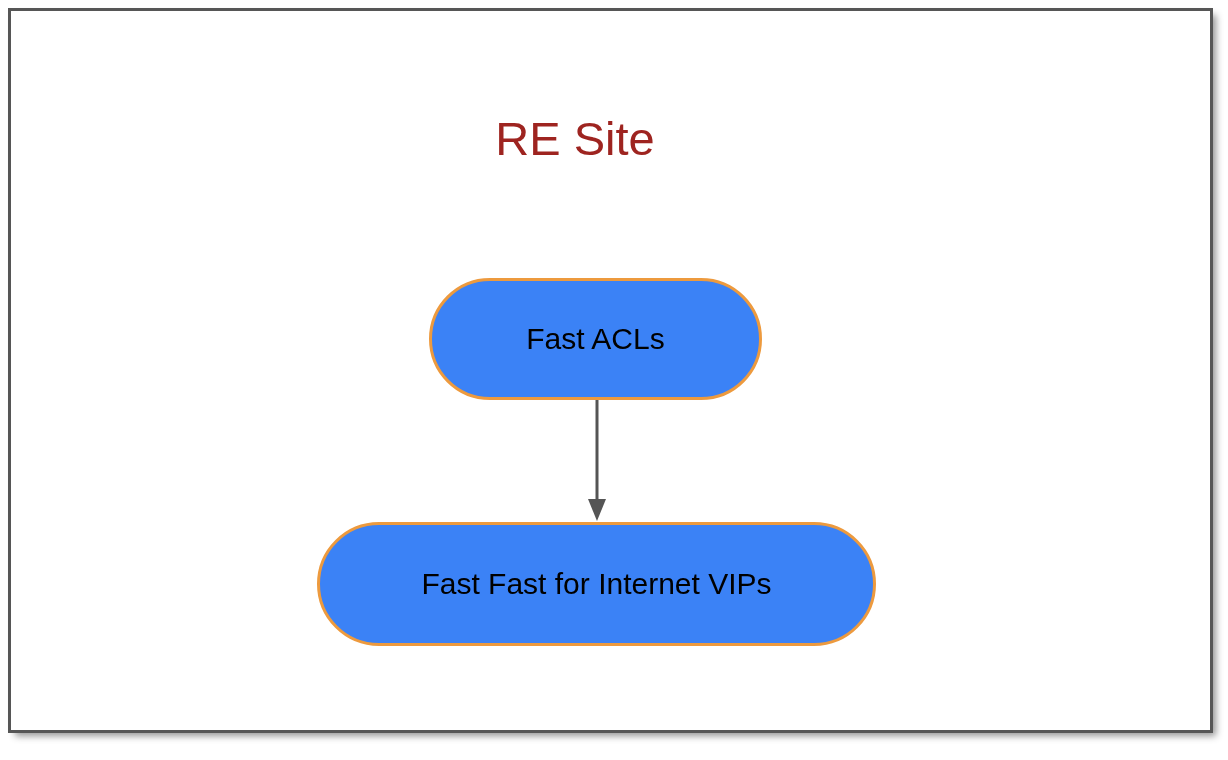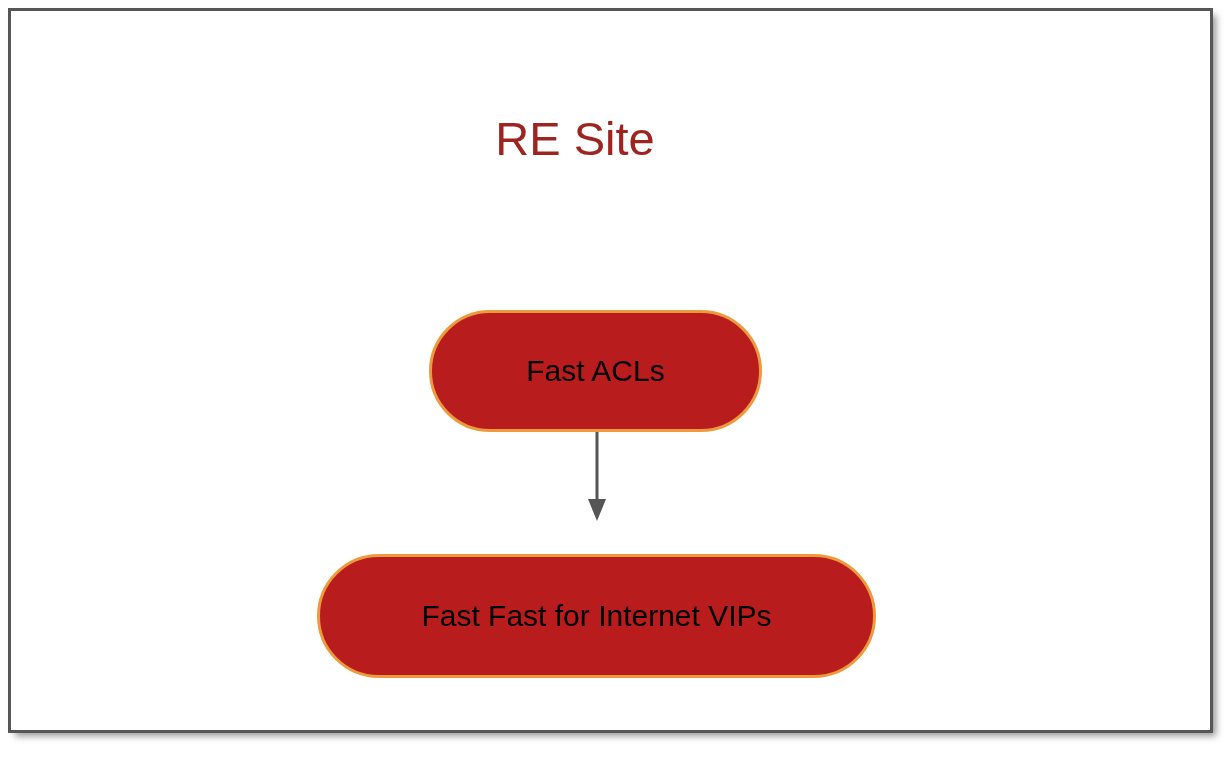--- a/index.html
+++ b/index.html
@@ -48,27 +48,26 @@
     color: #9E2420;
     font-family: "Liberation Sans", sans-serif;
     white-space: nowrap;
     user-select: none;
   }
 
   
   .node {
     position: absolute;
     box-sizing: border-box;
-    background: #b91c1c;
+    background: #3b82f6;
     border: 3px solid #ED9A3E;
     border-radius: 999px;
     display: flex;
     align-items: center;
     justify-content: center;
-    margin-top: 32px;
   }
   .node-label {
     color: #000000;
     font-size: 30px;
     line-height: 1.15;
     font-family: "Liberation Sans", sans-serif;
     white-space: nowrap;
     text-align: center;
     user-select: none;
   }

